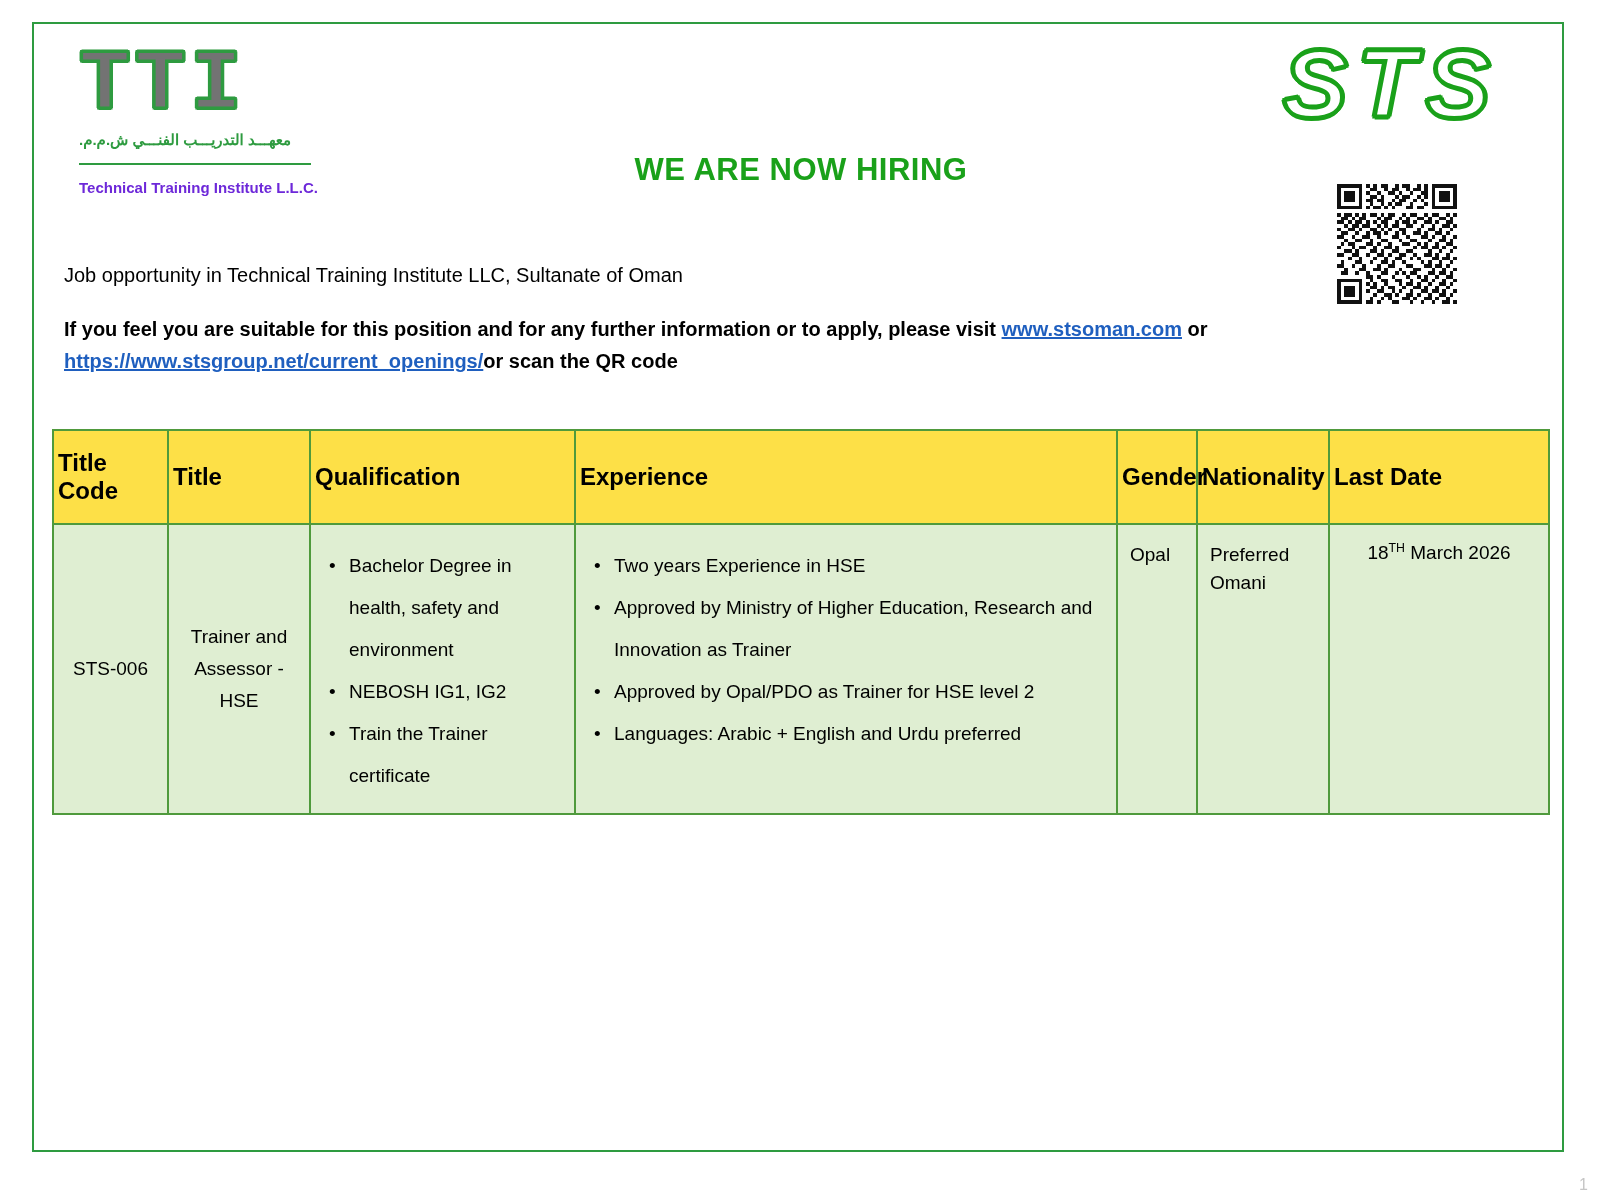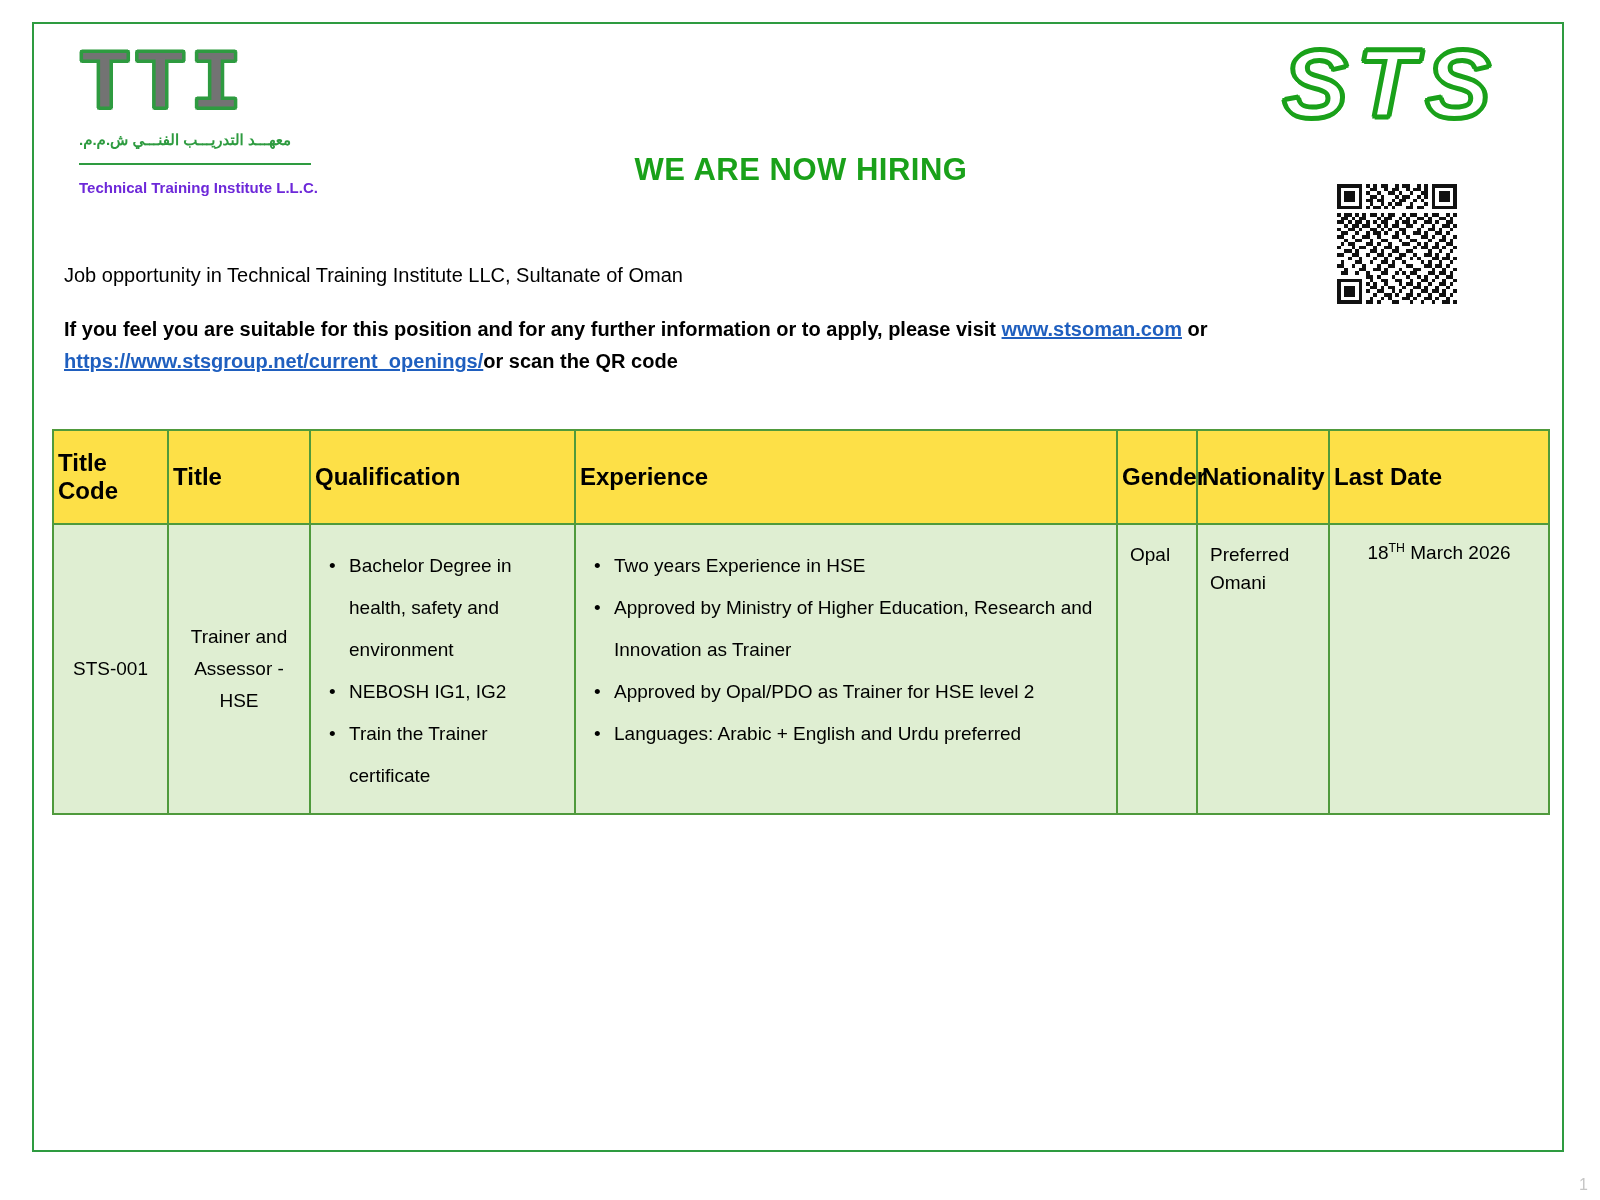--- a/index.html
+++ b/index.html
@@ -541,21 +541,21 @@
           <th>Title</th>
           <th>Qualification</th>
           <th>Experience</th>
           <th>Gender</th>
           <th>Nationality</th>
           <th>Last Date</th>
         </tr>
       </thead>
       <tbody>
         <tr>
-          <td class="code">STS-001</td>
+          <td class="code">STS-006</td>
           <td class="title">Trainer and Assessor - HSE</td>
           <td>
             <ul class="bullets">
               <li>Bachelor Degree in health, safety and environment</li>
               <li>NEBOSH IG1, IG2</li>
               <li>Train the Trainer certificate</li>
             </ul>
           </td>
           <td>
             <ul class="bullets">

